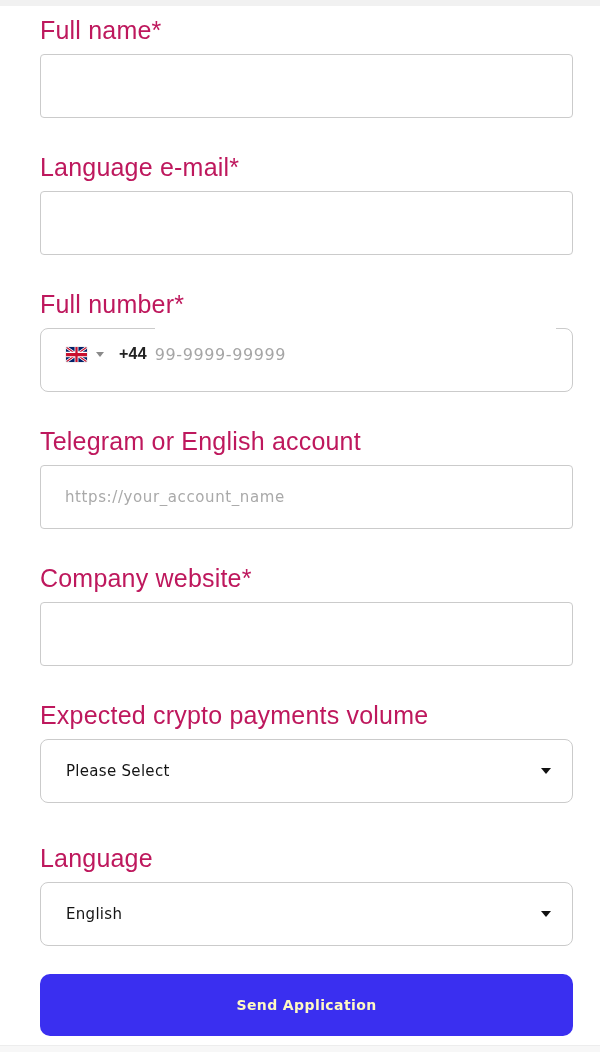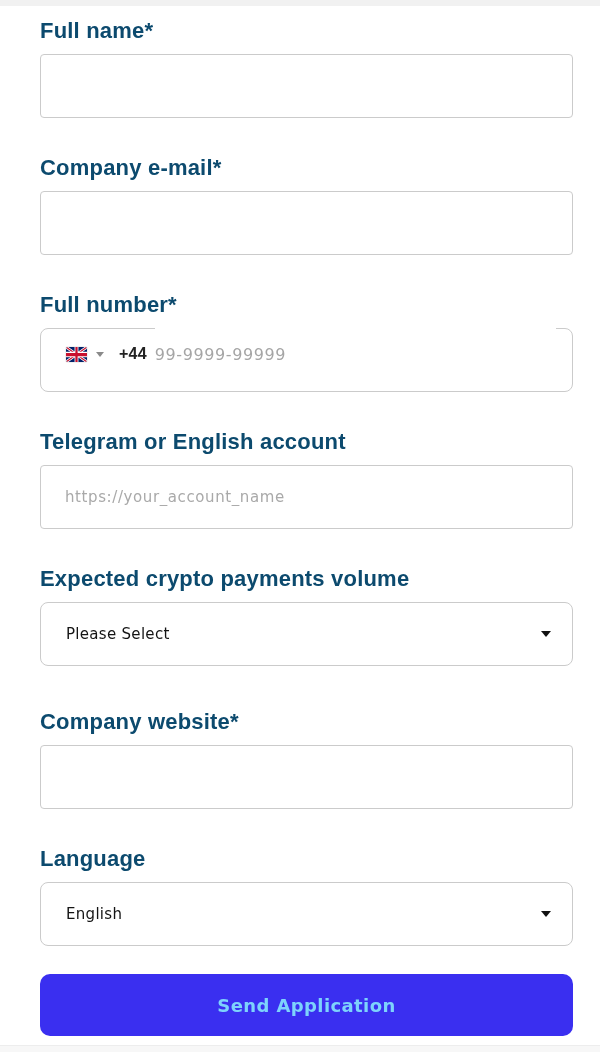--- a/index.html
+++ b/index.html
@@ -18,26 +18,26 @@
     width: 600px; height: 7px;
     background: #f7f7f7;
     border-top: 1px solid #ededed;
   }
   .form-wrap {
     padding: 14px 27px 0 40px;
   }
   .field { margin-bottom: 39px; }
   .field-label {
     display: block;
-    font-size: 22px;
+    font-size: 25px;
     line-height: 21px;
-    color: #0c4a6e;
+    color: #be185d;
     letter-spacing: 0.2px;
     margin-bottom: 13px;
-    font-weight: 700;
+    font-weight: 400;
   }
   .text-input {
     display: block;
     width: 100%;
     height: 64px;
     border: 1px solid #cbcbcb;
     border-radius: 4px;
     background: #ffffff;
     font-family: "DejaVu Sans", sans-serif;
     font-size: 15px;
@@ -129,42 +129,42 @@
   }
   .field-volume { margin-bottom: 45px; }
   .field-language { margin-bottom: 28px; }
   .submit-btn {
     display: block;
     width: 100%;
     height: 62px;
     border: none;
     border-radius: 10px;
     background: #3a2ff0;
-    color: #7dd3fc;
+    color: #fef9c3;
     font-family: "DejaVu Sans", sans-serif;
     font-weight: 700;
-    font-size: 18px;
+    font-size: 14px;
     letter-spacing: 0.4px;
     cursor: pointer;
   }
 </style>
 </head>
 <body>
 
 <div class="edge-strip-top"></div>
 
 <form class="form-wrap">
 
   <div class="field">
     <label class="field-label">Full name*</label>
     <input class="text-input" type="text" value="" style="">
   </div>
 
   <div class="field">
-    <label class="field-label">Company e-mail*</label>
+    <label class="field-label">Language e-mail*</label>
     <input class="text-input" type="text" value="" style="">
   </div>
 
   <div class="field">
     <label class="field-label">Full number*</label>
     <div class="phone-box">
       <button type="button" class="flag-btn">
         <span class="flag">
           <svg viewBox="0 0 60 30" preserveAspectRatio="none">
             <rect width="60" height="30" fill="#012169"></rect>
@@ -179,33 +179,33 @@
       <span class="dial-code">+44</span>
       <input class="phone-input" type="text" placeholder="99-9999-99999" style="">
     </div>
   </div>
 
   <div class="field">
     <label class="field-label">Telegram or English account</label>
     <input class="text-input" type="text" placeholder="https://your_account_name" style="">
   </div>
 
+  <div class="field">
+    <label class="field-label">Company website*</label>
+    <input class="text-input" type="text" value="" style="">
+  </div>
+
   <div class="field field-volume">
     <label class="field-label">Expected crypto payments volume</label>
     <div class="select-box">
       <span class="select-value">Please Select</span>
       <span class="select-caret"></span>
     </div>
   </div>
 
-  <div class="field">
-    <label class="field-label">Company website*</label>
-    <input class="text-input" type="text" value="" style="">
-  </div>
-
   <div class="field field-language">
     <label class="field-label">Language</label>
     <div class="select-box">
       <span class="select-value">English</span>
       <span class="select-caret"></span>
     </div>
   </div>
 
   <button type="submit" class="submit-btn">Send Application</button>
 

